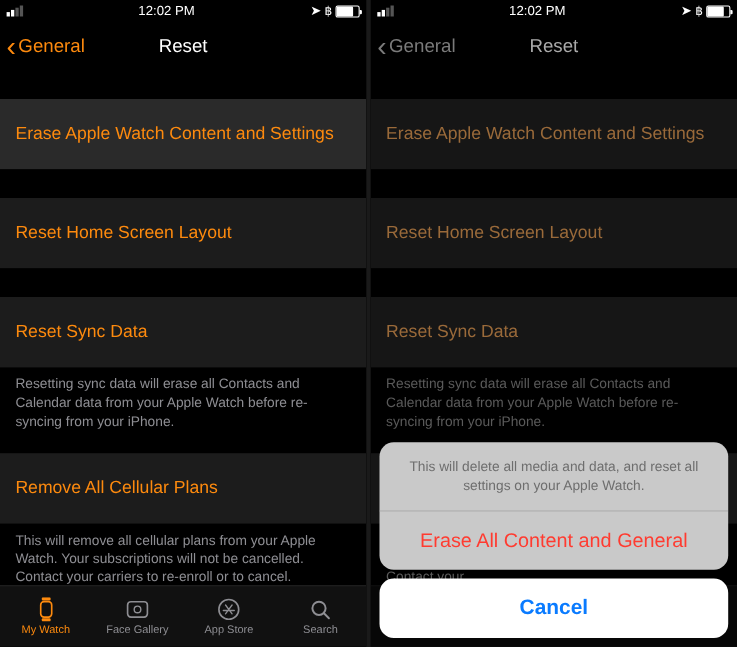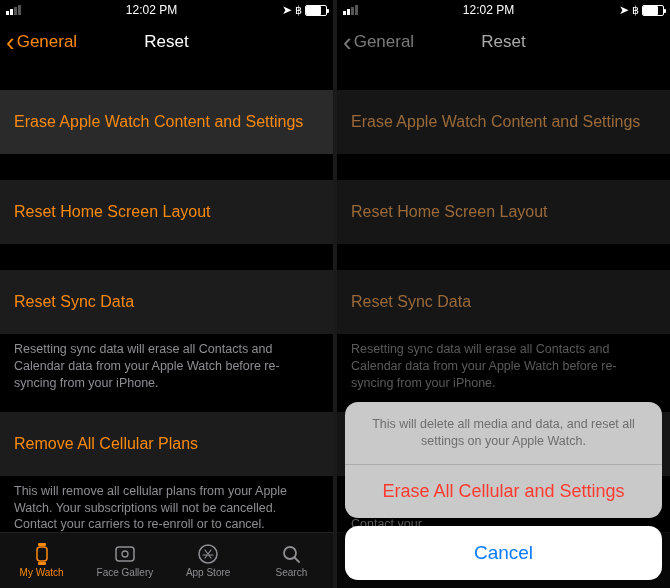--- a/index.html
+++ b/index.html
@@ -26,21 +26,21 @@
   .footer-text { color: #8e8e93; font-size: 12.5px; padding: 7px 14px 0 14px; line-height: 1.35; }
   .tab-bar { height: 56px; background: #111; border-top: 1px solid #222; display: flex; }
   .tab { flex: 1; display: flex; flex-direction: column; align-items: center; justify-content: center; gap: 2px; color: #8e8e93; font-size: 10px; }
   .tab.active { color: #fd8a0e; }
   .tab-icon { width: 26px; height: 22px; display: flex; align-items: center; justify-content: center; }
   .action-sheet { position: absolute; bottom: 0; left: 0; right: 0; padding: 8px; }
   .sheet-group { background: #c9c9c9; border-radius: 13px; overflow: hidden; }
   .sheet-msg { color: #6e6e6e; font-size: 12.5px; text-align: center; padding: 14px 26px; line-height: 1.35; }
   .sheet-divider { height: 1px; background: #adadad; }
   .sheet-action { color: #ff3b30; font-size: 18px; text-align: center; padding: 16px 0; }
-  .sheet-cancel { background: #fff; color: #0a7bff; font-size: 19px; font-weight: 400; text-align: center; padding: 16px 0; border-radius: 13px; margin-top: 8px; }
+  .sheet-cancel { background: #fff; color: #0a7bff; font-size: 19px; font-weight: 700; text-align: center; padding: 16px 0; border-radius: 13px; margin-top: 8px; }
   .phone.with-sheet .nav-back { color: #7a7a7a; }
   .phone.with-sheet .nav-title { color: #aaa; }
   .phone.with-sheet .cell { color: #9a6a3a; background: #161616; }
   .phone.with-sheet .footer-text { color: #5a5a5a; }
 </style>
 </head>
 <body>
 
 <div class="phone">
   <div class="status-bar">
@@ -202,17 +202,17 @@
           </svg>
       </div>
       <span>Search</span>
     </div>
   </div>
 
   <div class="action-sheet">
     <div class="sheet-group">
       <div class="sheet-msg">This will delete all media and data, and reset all settings on your Apple Watch.</div>
       <div class="sheet-divider"></div>
-      <div class="sheet-action">Erase All Cellular and Settings</div>
+      <div class="sheet-action">Erase All Content and General</div>
     </div>
     <div class="sheet-cancel">Cancel</div>
   </div>
 </div>
 
 </body></html>

